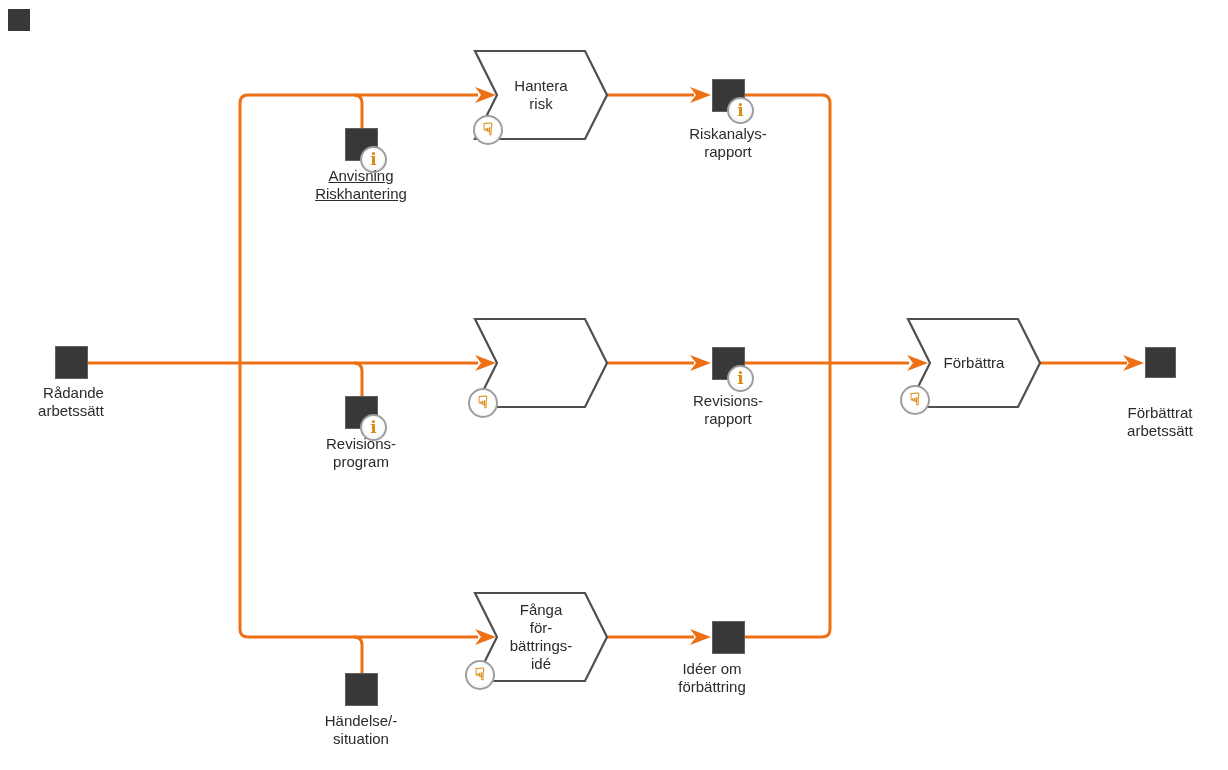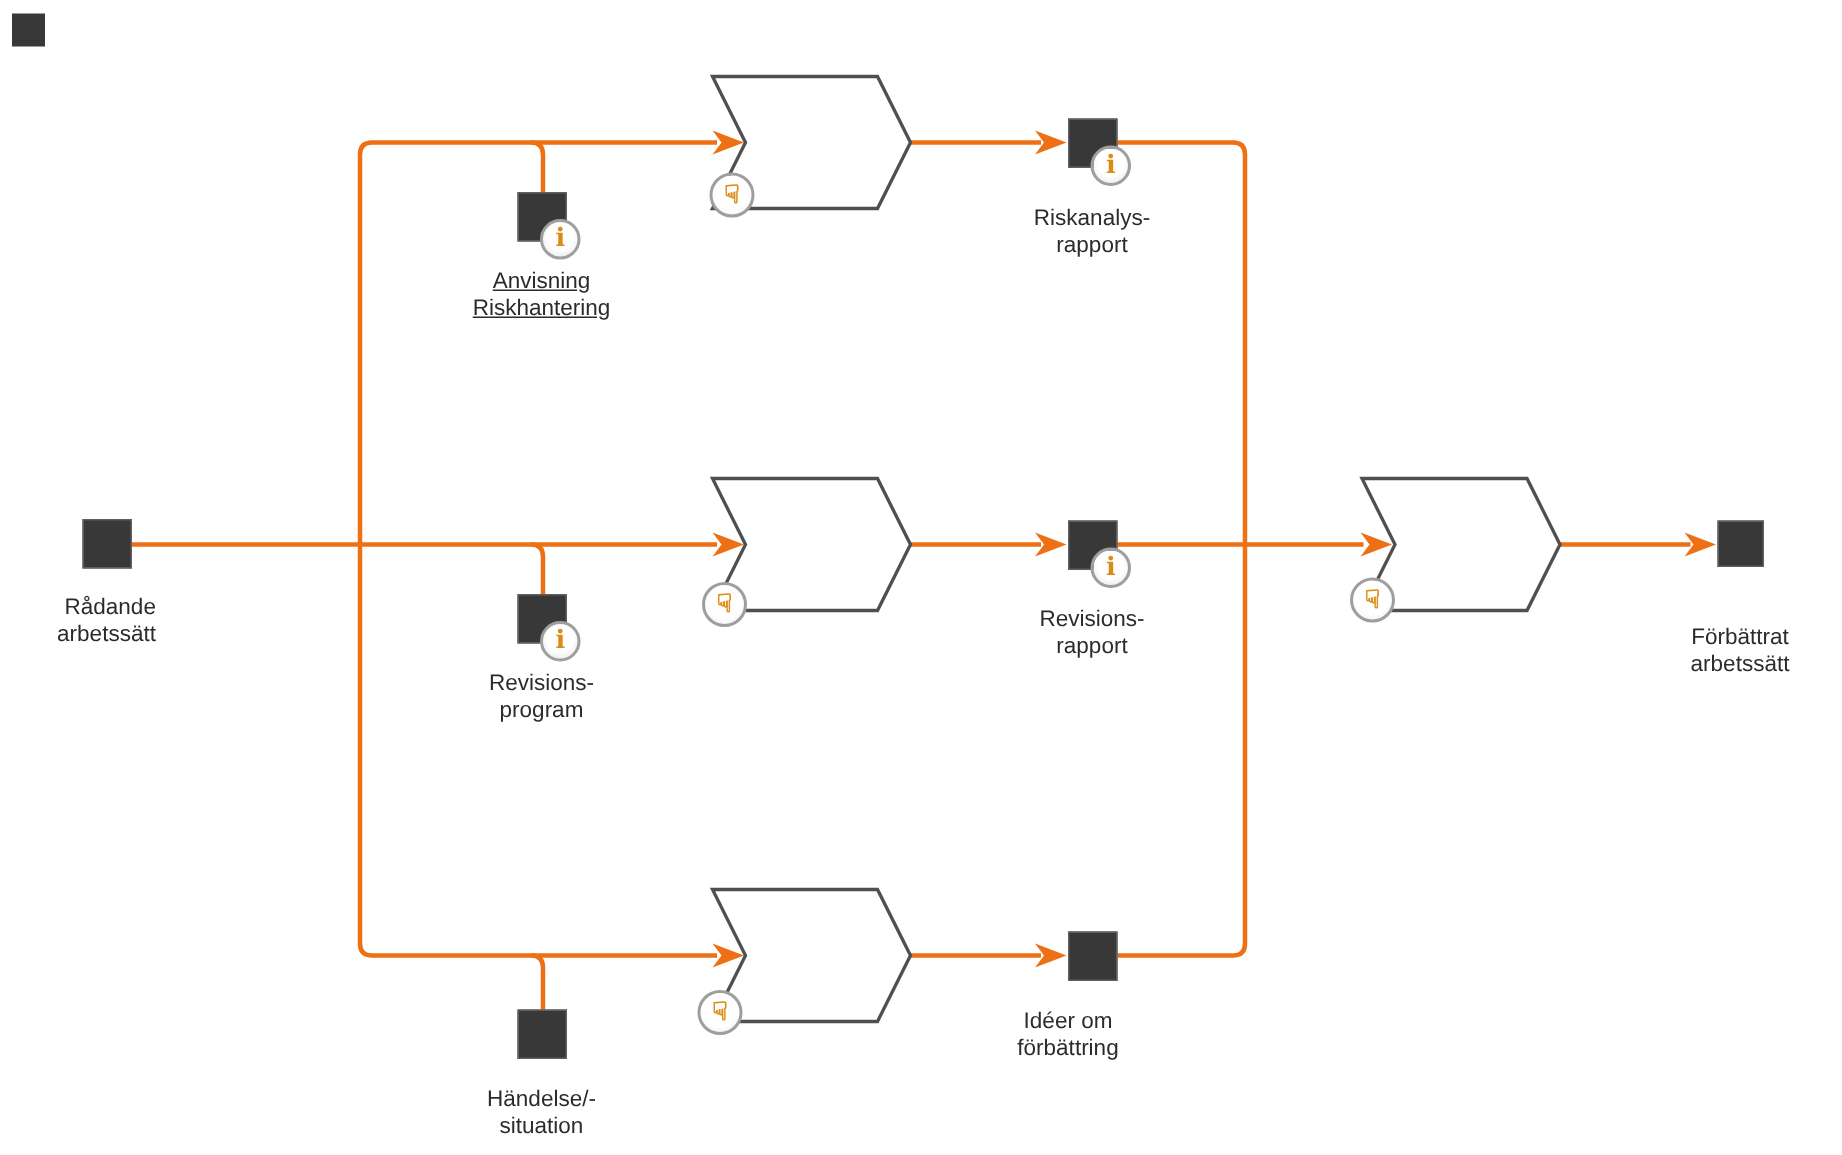--- a/index.html
+++ b/index.html
@@ -16,21 +16,21 @@
     border:1px solid #5f5f5f;box-sizing:border-box;
   }
   .node-square.small{width:31px;height:31px;}
   .corner-square{
     position:absolute;left:8px;top:9px;width:22px;height:22px;
     background:var(--node-fill,#383838);
   }
   .node-label{
     position:absolute;transform:translateX(-50%);
     white-space:pre-line;text-align:center;
-    font-size:15px;line-height:18px;color:var(--text,#2B2B2B);margin-top:12px;
+    font-size:15px;line-height:18px;color:var(--text,#2B2B2B);
   }
   .step-label{
     position:absolute;width:116px;height:88px;
     display:flex;align-items:center;justify-content:center;
     white-space:pre-line;text-align:center;
     font-size:15px;line-height:18px;color:var(--text,#2B2B2B);
     pointer-events:none;
   }
   .info-icon{
     position:absolute;width:27px;height:27px;border-radius:50%;box-sizing:border-box;
@@ -131,14 +131,21 @@
 situation</div>
   <div class="node-label" style="left:728px;top:125px;">Riskanalys-
 rapport</div>
   <div class="node-label" style="left:728px;top:392px;">Revisions-
 rapport</div>
   <div class="node-label" style="left:712px;top:660px;">Idéer om
 förbättring</div>
   <div class="node-label" style="left:1160px;top:404px;">Förbättrat
 arbetssätt</div>
 
+  <div class="step-label" style="left:483px;top:51px;">Hantera
+risk</div>
+  <div class="step-label" style="left:483px;top:593px;">Fånga
+för-
+bättrings-
+idé</div>
+  <div class="step-label" style="left:916px;top:319px;">Förbättra</div>
 
 </div>
 
 </body></html>

